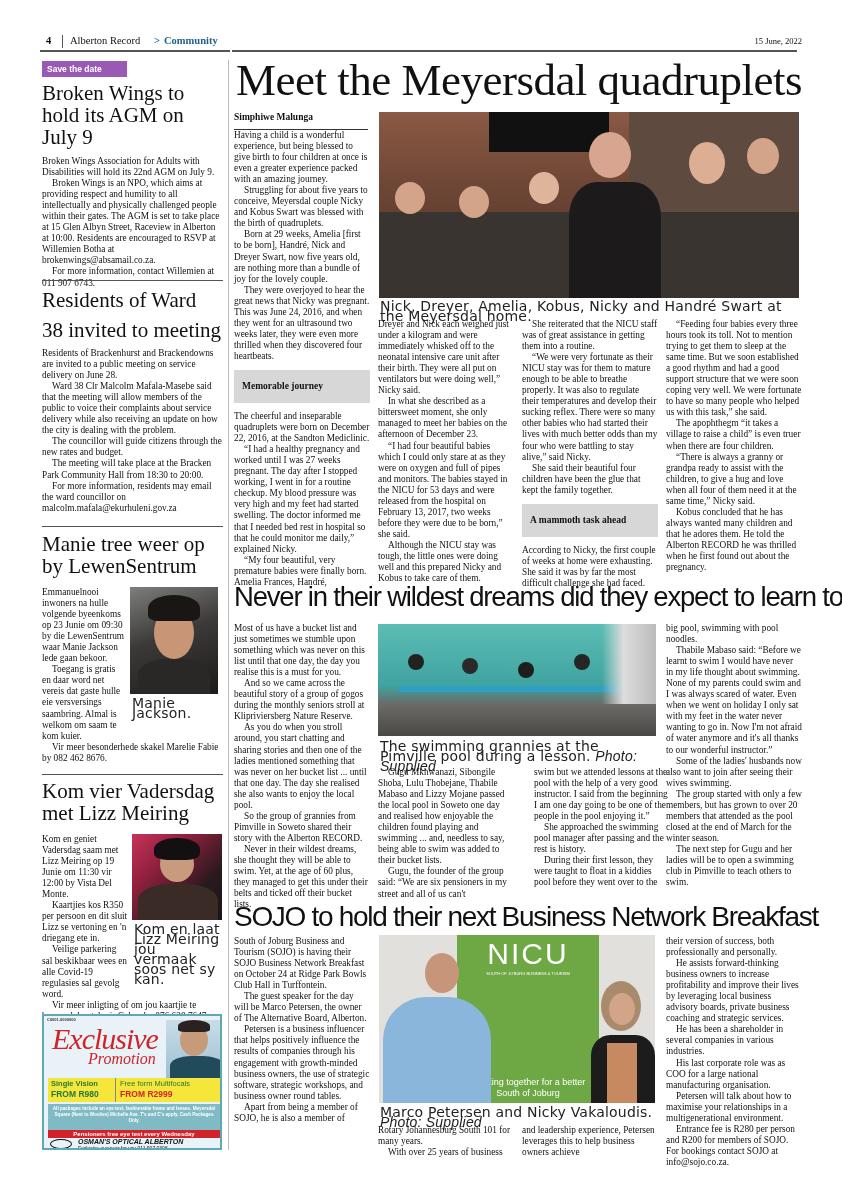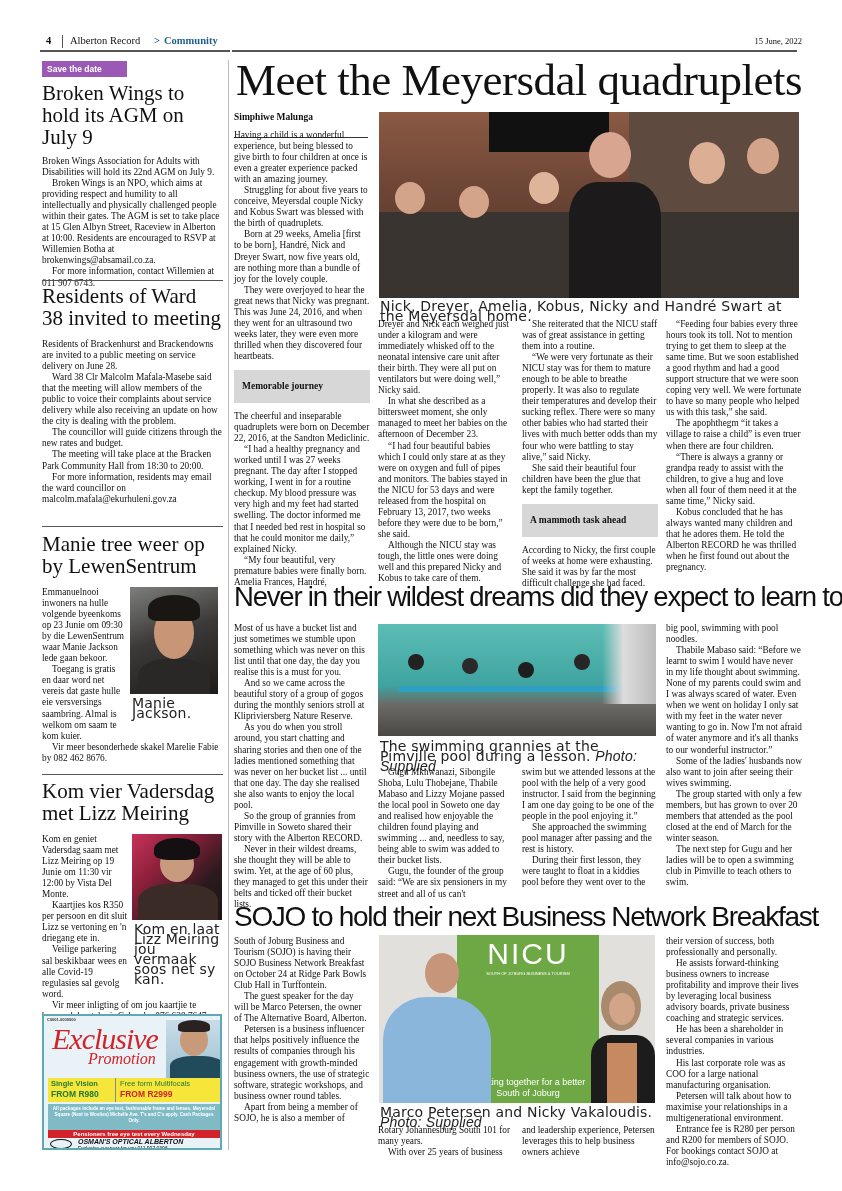--- a/index.html
+++ b/index.html
@@ -38,21 +38,21 @@
   <h2 class="head-serif" style="font-size:21px; line-height:22px; margin-bottom:8px;">Broken Wings to hold its AGM on July 9</h2>
   <div class="body-text">
     <p class="first">Broken Wings Association for Adults with Disabilities will hold its 22nd AGM on July 9.</p>
     <p>Broken Wings is an NPO, which aims at providing respect and humility to all intellectually and physically challenged people within their gates. The AGM is set to take place at 15 Glen Albyn Street, Raceview in Alberton at 10:00. Residents are encouraged to RSVP at Willemien Botha at brokenwings@absamail.co.za.</p>
     <p>For more information, contact Willemien at 011 907 6743.</p>
   </div>
 </div>
 <div class="abs" style="left:42px; top:280px; width:181px; height:1px; background:#555;"></div>
 
 <div class="abs" style="left:42px; top:285px; width:180px;">
-  <h2 class="head-serif" style="font-size:21px; line-height:22px; margin-bottom:10px;">Residents of Ward 38 invited to meeting</h2>
+  <h2 class="head-serif" style="font-size:21px; line-height:30px; margin-bottom:3px;">Residents of Ward 38 invited to meeting</h2>
   <div class="body-text">
     <p class="first">Residents of Brackenhurst and Brackendowns are invited to a public meeting on service delivery on June 28.</p>
     <p>Ward 38 Clr Malcolm Mafala-Masebe said that the meeting will allow members of the public to voice their complaints about service delivery while also receiving an update on how the city is dealing with the problem.</p>
     <p>The councillor will guide citizens through the new rates and budget.</p>
     <p>The meeting will take place at the Bracken Park Community Hall from 18:30 to 20:00.</p>
     <p>For more information, residents may email the ward councillor on malcolm.mafala@ekurhuleni.gov.za</p>
   </div>
 </div>
 <div class="abs" style="left:42px; top:526px; width:181px; height:1px; background:#555;"></div>
 
@@ -115,21 +115,21 @@
   <div style="position:absolute; left:4px; top:114px; width:172px; height:8px; background:#d2232a; color:#fff; font-size:6px; font-weight:bold; line-height:8px; text-align:center;">Pensioners free eye test every Wednesday</div>
   <div style="position:absolute; left:6px; top:123px; width:22px; height:10px; border:1px solid #111; border-radius:50%;"></div>
   <div style="position:absolute; left:34px; top:122px; font-size:7px; font-weight:bold; font-style:italic; color:#111; white-space:nowrap;">OSMAN'S OPTICAL ALBERTON</div>
   <div style="position:absolute; left:34px; top:129px; font-size:5px; color:#111; white-space:nowrap;">Exclusive eyewear for you 011 907 0306</div>
 </div>
 
 <div class="vrule" style="left:228px; top:60px; height:1090px;"></div>
 
 <h1 class="abs head-serif" style="left:236px; top:54px; font-size:45px; line-height:52px; letter-spacing:-0.5px; white-space:nowrap;">Meet the Meyersdal quadruplets</h1>
 
-<div class="abs" style="left:234px; top:112px; width:134px; font-weight:bold; font-size:9.5px; padding-bottom:15px; border-bottom:1px solid #333;">Simphiwe Malunga</div>
+<div class="abs" style="left:234px; top:112px; width:134px; font-weight:bold; font-size:9.5px; padding-bottom:7px; border-bottom:1px solid #333;">Simphiwe Malunga</div>
 
 <div class="photo" style="left:379px; top:112px; width:420px; height:186px; background:linear-gradient(180deg,#8a5a44 0%,#6e4636 40%,#4a3228 100%);">
   <div style="position:absolute; left:110px; top:0; width:120px; height:40px; background:#111;"></div>
   <div style="position:absolute; left:250px; top:0; width:170px; height:186px; background:#5e4a3e;"></div>
   <div style="position:absolute; left:0; top:100px; width:420px; height:86px; background:#3a3430;"></div>
   <div style="position:absolute; left:16px; top:70px; width:30px; height:32px; border-radius:50%; background:#d4a48a;"></div>
   <div style="position:absolute; left:80px; top:74px; width:30px; height:32px; border-radius:50%; background:#d4a48a;"></div>
   <div style="position:absolute; left:150px; top:60px; width:30px; height:32px; border-radius:50%; background:#deb49a;"></div>
   <div style="position:absolute; left:210px; top:20px; width:42px; height:46px; border-radius:50%; background:#d8a690;"></div>
   <div style="position:absolute; left:310px; top:30px; width:36px; height:42px; border-radius:50%; background:#dcae94;"></div>
@@ -192,21 +192,21 @@
 <div class="abs caption" style="left:380px; top:741px; width:278px;">
   <span>The swimming grannies at the Pimville pool during a lesson.</span>
   <i>Photo: Supplied</i>
 </div>
 
 <div class="abs body-text" style="left:378px; top:767px; width:136px;">
   <p>Gugu Mkhwanazi, Sibongile Shoba, Lulu Thobejane, Thabile Mabaso and Lizzy Mojane passed the local pool in Soweto one day and realised how enjoyable the children found playing and swimming ... and, needless to say, being able to swim was added to their bucket lists.</p>
   <p>Gugu, the founder of the group said: “We are six pensioners in my street and all of us can't</p>
 </div>
 
-<div class="abs body-text" style="left:522px; top:767px; width:136px;">
+<div class="abs body-text" style="left:534px; top:767px; width:136px;">
   <p class="first">swim but we attended lessons at the pool with the help of a very good instructor. I said from the beginning I am one day going to be one of the people in the pool enjoying it.”</p>
   <p>She approached the swimming pool manager after passing and the rest is history.</p>
   <p>During their first lesson, they were taught to float in a kiddies pool before they went over to the</p>
 </div>
 
 <div class="abs body-text" style="left:666px; top:623px; width:136px;">
   <p class="first">big pool, swimming with pool noodles.</p>
   <p>Thabile Mabaso said: “Before we learnt to swim I would have never in my life thought about swimming. None of my parents could swim and I was always scared of water. Even when we went on holiday I only sat with my feet in the water never wanting to go in. Now I'm not afraid of water anymore and it's all thanks to our wonderful instructor.”</p>
   <p>Some of the ladies' husbands now also want to join after seeing their wives swimming.</p>
   <p>The group started with only a few members, but has grown to over 20 members that attended as the pool closed at the end of March for the winter season.</p>

